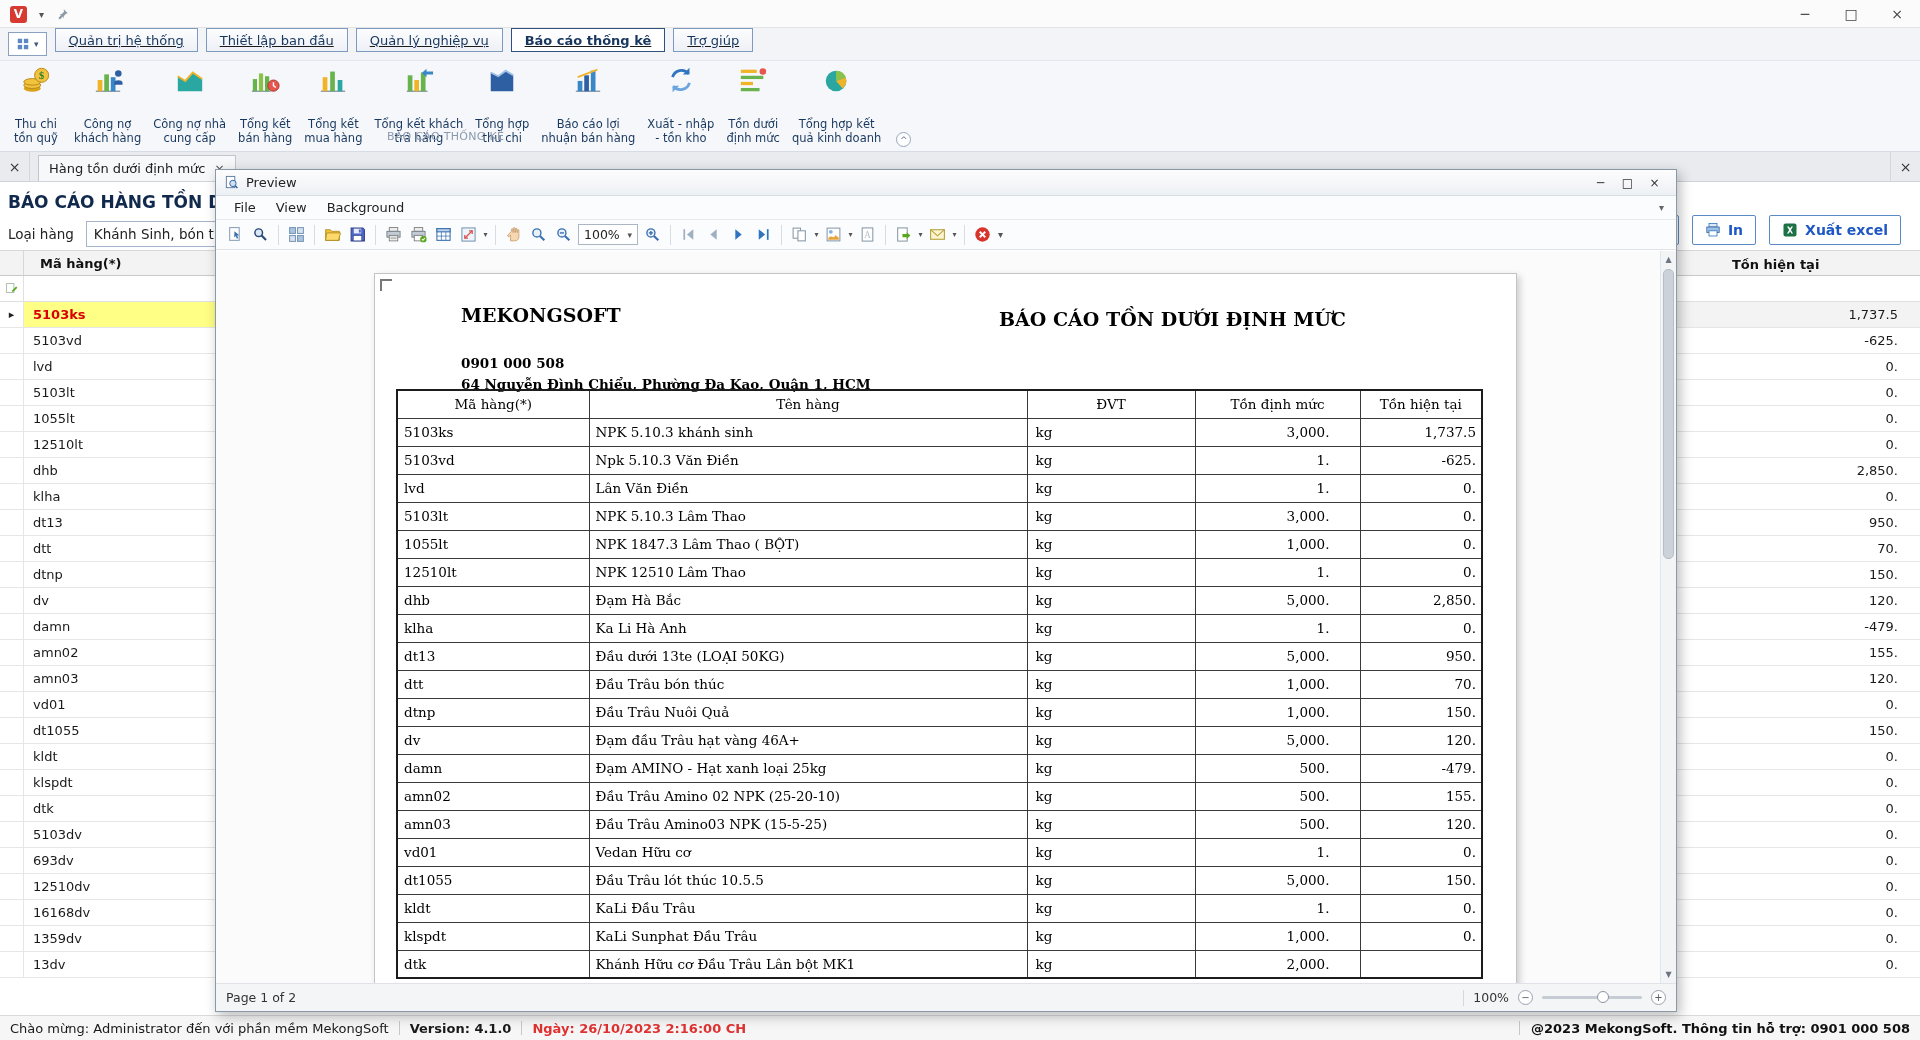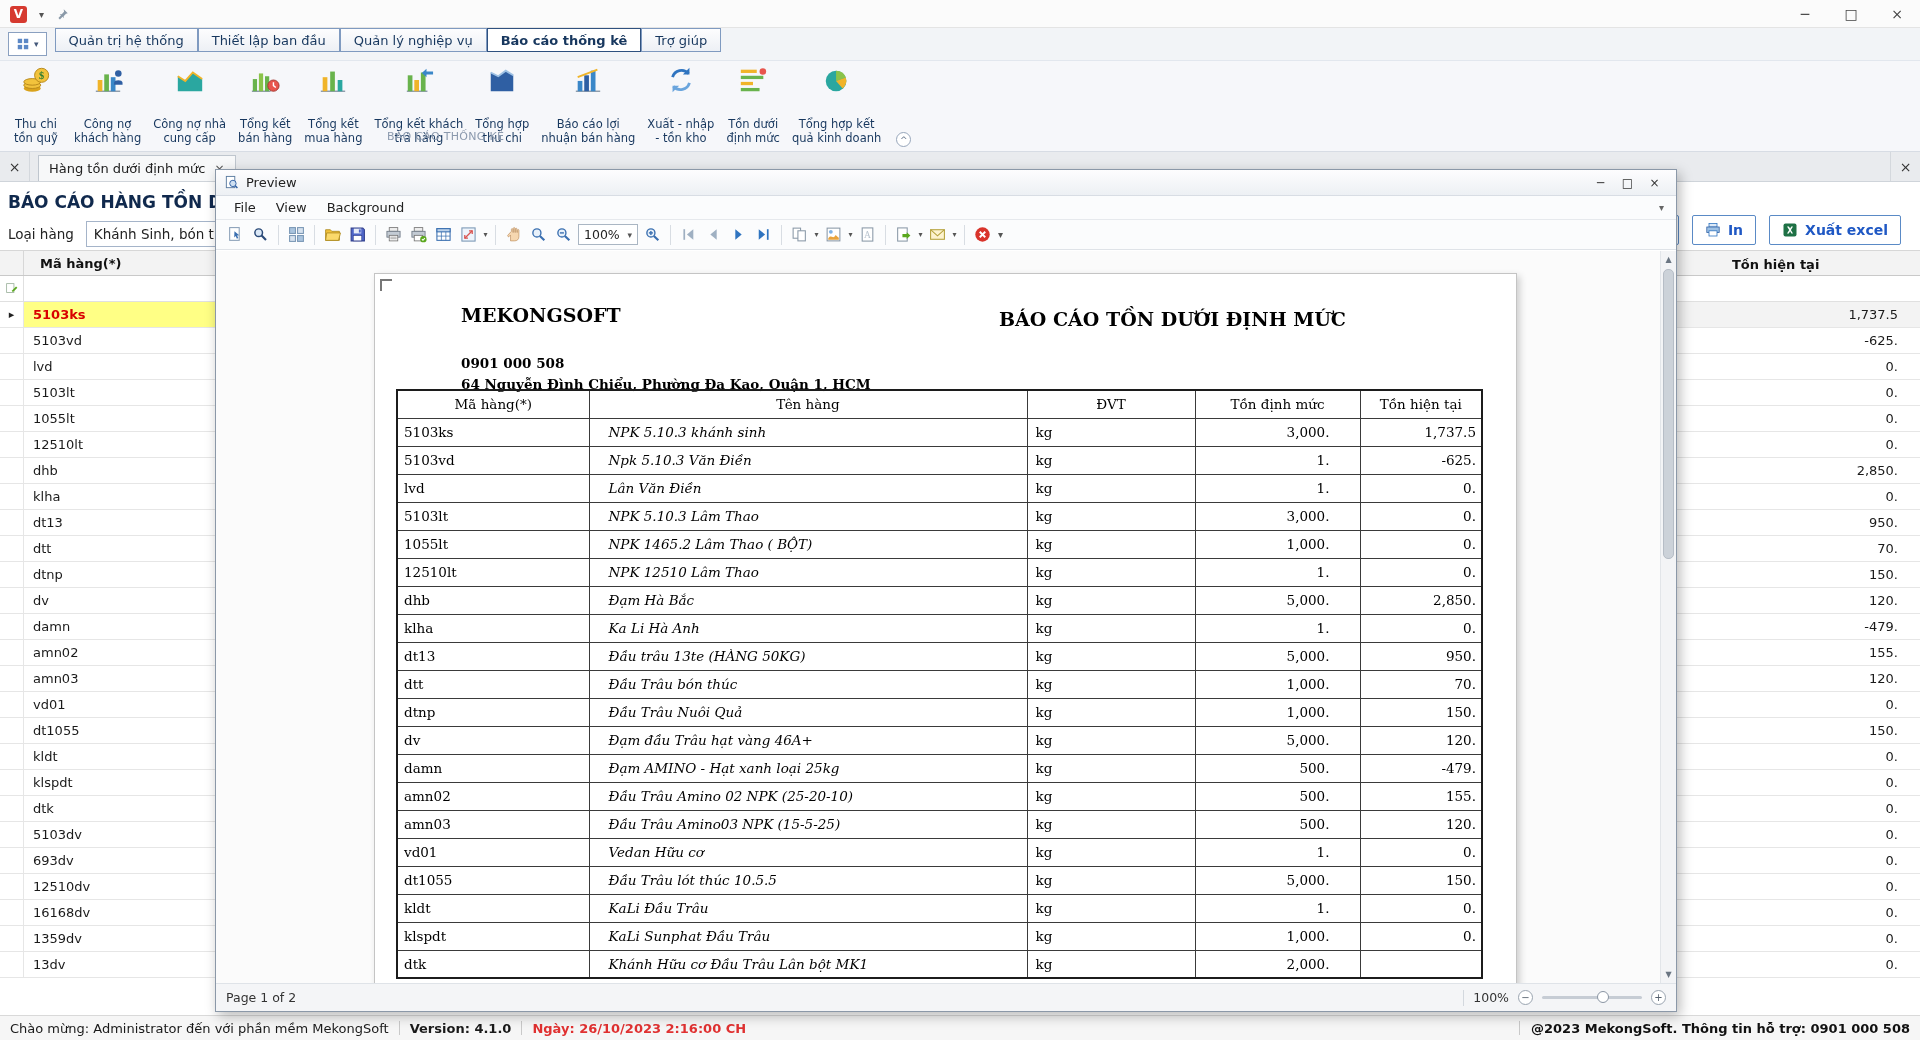--- a/index.html
+++ b/index.html
@@ -15,21 +15,21 @@
   .pin svg{width:13px;height:13px;display:block;}
   .title-center{position:absolute;left:200px;right:200px;top:0;height:28px;display:flex;align-items:center;justify-content:center;font-weight:bold;font-size:13px;color:#111;}
   .win-controls{position:absolute;right:0;top:0;height:28px;display:flex;}
   .win-btn{width:46px;height:28px;display:flex;align-items:center;justify-content:center;color:#444;font-size:14px;}
 
   
   .ribbon-tabs{position:absolute;top:28px;left:0;right:0;height:33px;background:#f2f4f7;display:flex;align-items:center;padding-left:8px;border-bottom:1px solid #e2e7ee;}
   .appmenu-btn{height:24px;padding:0 7px;border:1px solid #8aa0c0;background:#fff;display:flex;align-items:center;gap:4px;margin-right:8px;}
   .ami svg{width:14px;height:14px;display:block;}
   .sm-caret{font-size:9px;color:#44597a;}
-  .tabstrip{display:flex;gap:0;height:32px;}
+  .tabstrip{display:flex;gap:8px;height:32px;text-decoration:underline;}
   .rtab{height:24px;padding:0 13px;display:flex;align-items:center;border:1px solid #7f9ac0;background:linear-gradient(#fdfdfe,#edf0f5);color:#17375e;font-size:13px;white-space:nowrap;}
   .rtab.active{background:#fff;border-color:#2f517f;font-weight:bold;}
 
   
   .ribbon{position:absolute;top:61px;left:0;right:0;height:91px;background:#f6f7fa;border-bottom:1px solid #d7dce4;}
   .ribbon-group{position:absolute;left:4px;top:2px;height:87px;padding-right:30px;}
   .ribbon-buttons{display:flex;align-items:flex-start;height:66px;}
   .rbtn{min-width:64px;padding:2px 6px 0 6px;display:flex;flex-direction:column;align-items:center;gap:3px;}
   .ricon{width:30px;height:30px;display:block;}
   .ricon svg{width:30px;height:30px;display:block;}
@@ -107,21 +107,21 @@
   .doc-title{position:absolute;left:624px;top:34px;font-size:19px;font-weight:bold;white-space:nowrap;}
   .doc-table{position:absolute;left:21px;top:115px;border-collapse:collapse;font-size:13.5px;border:2px solid #1c1c1c;}
   .doc-table th,.doc-table td{border:1px solid #3a3a3a;height:28px;font-weight:normal;}
   .doc-table th{text-align:center;}
   .doc-table .dc0{width:192px;}
   .doc-table .dc1{width:438px;}
   .doc-table .dc2{width:168px;}
   .doc-table .dc3{width:165px;}
   .doc-table .dc4{width:122px;}
   .doc-table td.dc0{padding-left:6px;}
-  .doc-table td.dc1{padding-left:19px;font-style:italic;}
+  .doc-table td.dc1{padding-left:6px;}
   .doc-table td.dc2{padding-left:8px;}
   .doc-table td.dc3{text-align:right;padding-right:30px;}
   .doc-table td.dc4{text-align:right;padding-right:5px;}
 
   .pv-scroll{position:absolute;top:81px;right:0;width:16px;bottom:28px;background:#f3f4f6;border-left:1px solid #e2e5e9;}
   .pv-sarrow{position:absolute;left:0;width:15px;height:15px;display:flex;align-items:center;justify-content:center;font-size:8px;color:#6a7582;}
   .pv-sarrow.up{top:1px;}
   .pv-sarrow.down{bottom:1px;}
   .pv-thumb{position:absolute;left:2px;top:18px;width:11px;height:290px;background:#ccd2d9;border:1px solid #b6bdc6;border-radius:5px;}
 
@@ -742,21 +742,21 @@
               </tr>
               <tr>
                 <td class="dc0">5103lt</td>
                 <td class="dc1">NPK 5.10.3 Lâm Thao</td>
                 <td class="dc2">kg</td>
                 <td class="dc3">3,000.</td>
                 <td class="dc4">0.</td>
               </tr>
               <tr>
                 <td class="dc0">1055lt</td>
-                <td class="dc1">NPK 1465.2 Lâm Thao ( BỘT)</td>
+                <td class="dc1">NPK 1847.3 Lâm Thao ( BỘT)</td>
                 <td class="dc2">kg</td>
                 <td class="dc3">1,000.</td>
                 <td class="dc4">0.</td>
               </tr>
               <tr>
                 <td class="dc0">12510lt</td>
                 <td class="dc1">NPK 12510 Lâm Thao</td>
                 <td class="dc2">kg</td>
                 <td class="dc3">1.</td>
                 <td class="dc4">0.</td>
@@ -770,21 +770,21 @@
               </tr>
               <tr>
                 <td class="dc0">klha</td>
                 <td class="dc1">Ka Li Hà Anh</td>
                 <td class="dc2">kg</td>
                 <td class="dc3">1.</td>
                 <td class="dc4">0.</td>
               </tr>
               <tr>
                 <td class="dc0">dt13</td>
-                <td class="dc1">Đầu trâu 13te (HÀNG 50KG)</td>
+                <td class="dc1">Đầu dưới 13te (LOẠI 50KG)</td>
                 <td class="dc2">kg</td>
                 <td class="dc3">5,000.</td>
                 <td class="dc4">950.</td>
               </tr>
               <tr>
                 <td class="dc0">dtt</td>
                 <td class="dc1">Đầu Trâu bón thúc</td>
                 <td class="dc2">kg</td>
                 <td class="dc3">1,000.</td>
                 <td class="dc4">70.</td>

